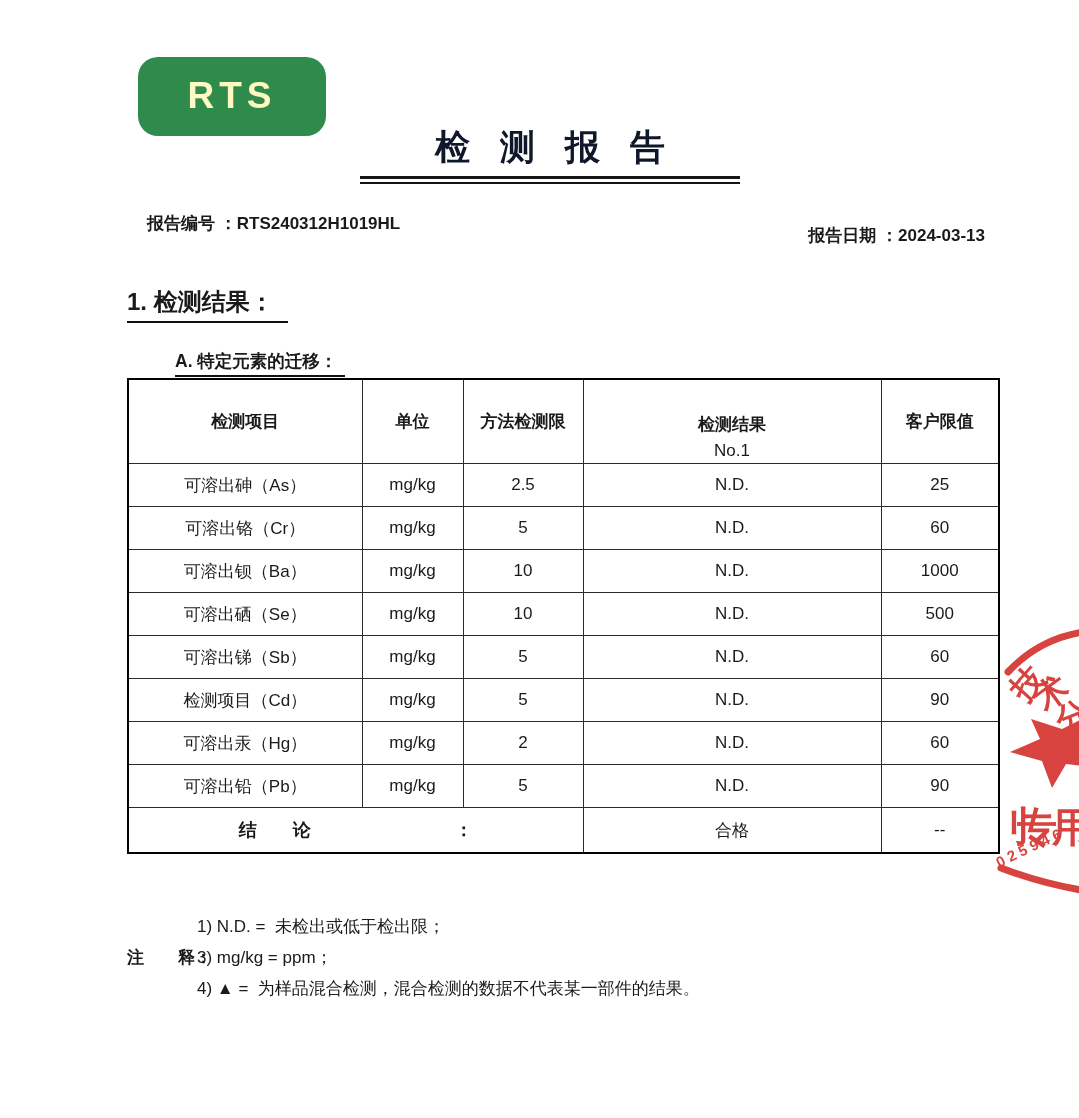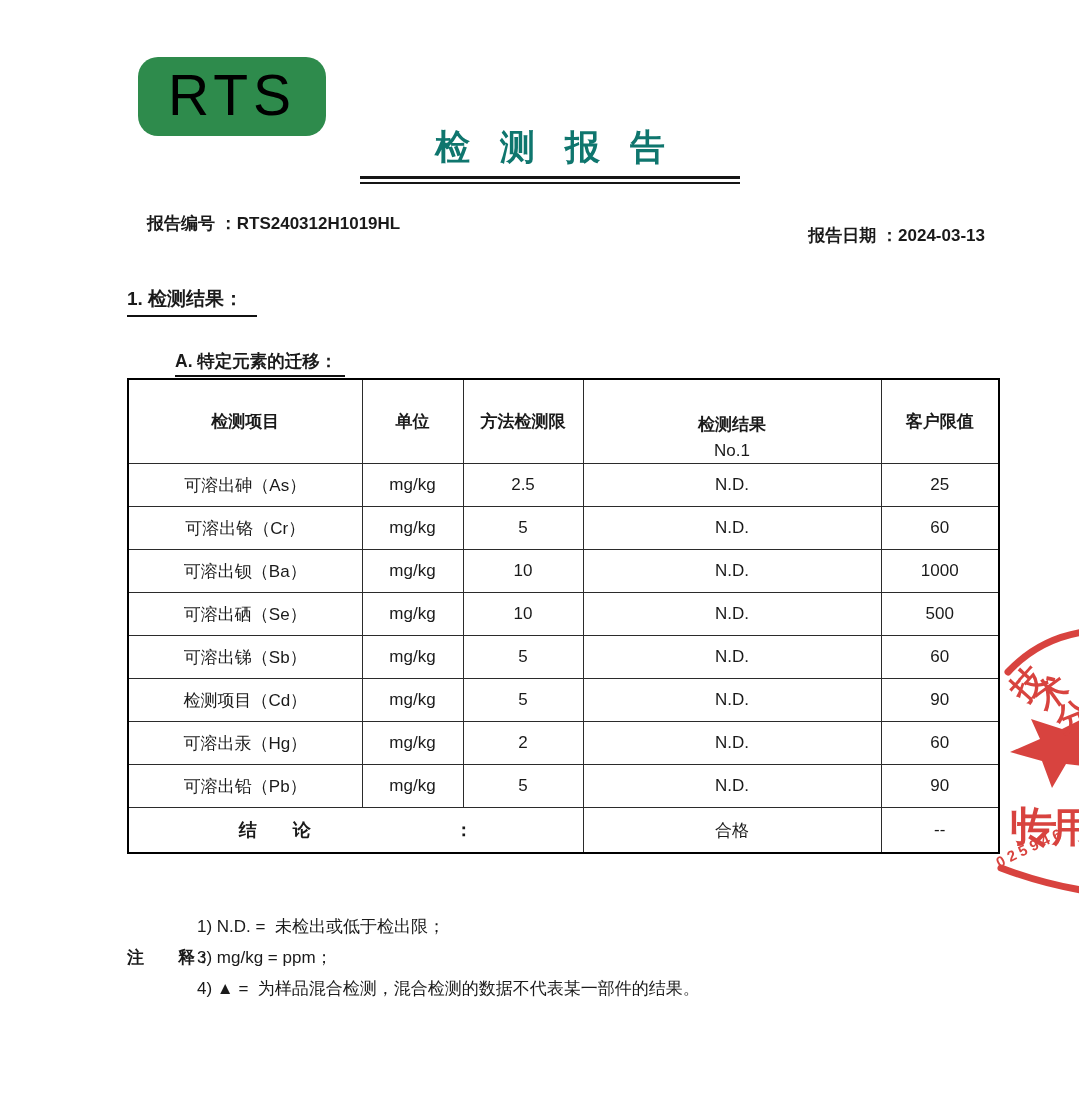--- a/index.html
+++ b/index.html
@@ -11,40 +11,40 @@
     font-family:"Liberation Sans","DejaVu Sans",sans-serif;
     color:#1a1a1a;
   }
   
   .logo{
     position:absolute;left:138px;top:57px;width:188px;height:79px;
     background:#2e8b4c;border-radius:20px;
     display:flex;align-items:center;justify-content:center;
   }
   .logo-text{
-    color:#000000;font-size:57px;font-weight:normal;letter-spacing:5px;
+    color:#fef9c3;font-size:37px;font-weight:bold;letter-spacing:5px;
     line-height:1;transform:translateY(-1px);
   }
   
   .title-wrap{position:absolute;left:360px;top:124px;width:380px;text-align:center;}
   .doc-title{
     font-size:35px;font-weight:bold;letter-spacing:30px;text-indent:30px;
-    color:#0f766e;white-space:nowrap;
+    color:#0f172a;white-space:nowrap;
   }
   .title-underline{
     margin-top:5px;height:3px;
     border-top:3px solid #151515;border-bottom:2px solid #151515;
   }
   
   .info-left{position:absolute;left:147px;top:212px;font-size:17px;font-weight:bold;white-space:nowrap;}
   .info-right{position:absolute;right:94px;top:224px;font-size:17px;font-weight:bold;white-space:nowrap;}
   
   .sec1{
     position:absolute;left:127px;top:286px;
-    font-size:19px;font-weight:bold;
+    font-size:24px;font-weight:bold;
     border-bottom:2.5px solid #111;padding-bottom:3px;padding-right:14px;
   }
   .secA{
     position:absolute;left:127px;top:349px;
     font-size:17.5px;font-weight:bold;
     border-bottom:2px solid #111;padding-bottom:2px;padding-right:8px;margin-left:48px;
   }
   
   table.results{
     position:absolute;left:127px;top:378px;

